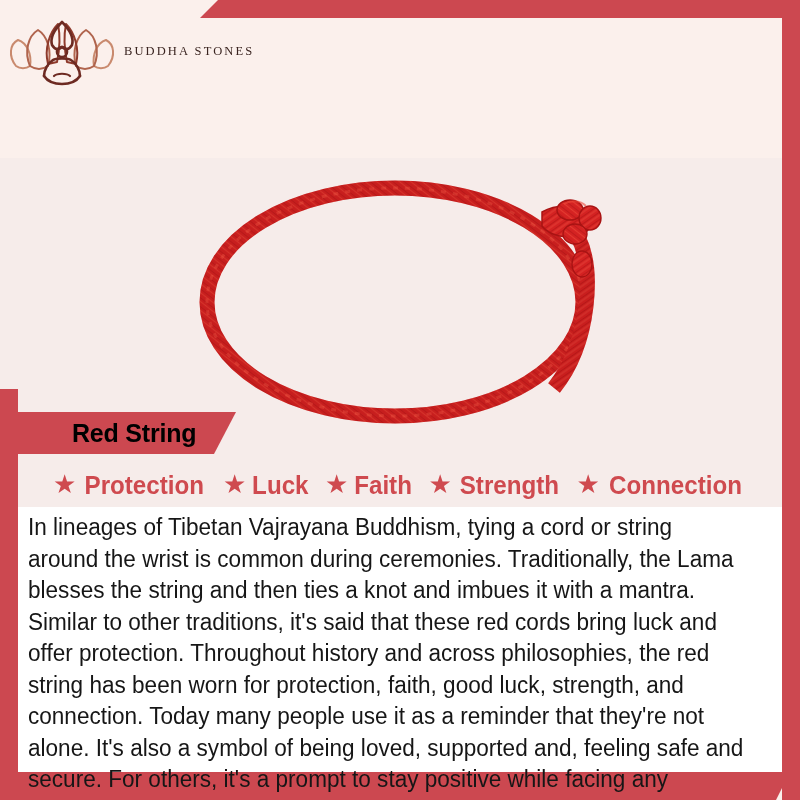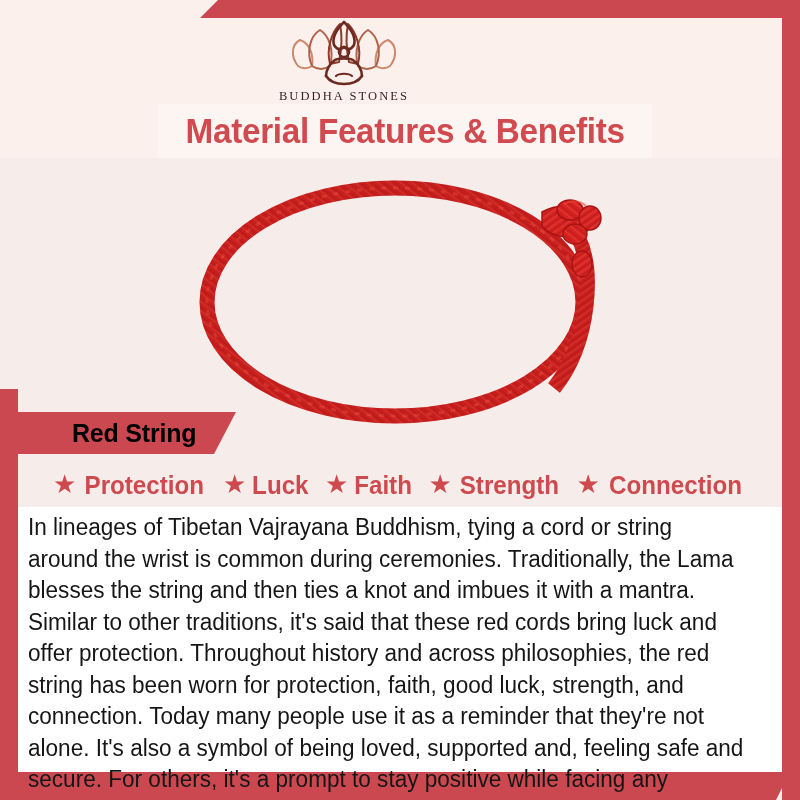--- a/index.html
+++ b/index.html
@@ -55,21 +55,21 @@
     left: 0; bottom: 0; width: 790px; height: 28px;
     background: #cc4850;
     clip-path: polygon(0 0, 100% 0, calc(100% - 14px) 100%, 0 100%);
   }
 
   
   .logo-wrap {
     position: absolute;
     left: 0; top: 14px; width: 688px;
     display: flex;
-    flex-direction: column;
+    flex-direction: row;
     align-items: center;
   }
   .logo-mark { width: 124px; height: 72px; display: block; }
   .logo-text {
     margin-top: 3px;
     font-family: "Liberation Serif", serif;
     font-size: 12.5px;
     letter-spacing: 2.1px;
     color: #3a2420;
     font-weight: 400;
@@ -198,23 +198,20 @@
         <path d="M44 62 C44 56, 48 49, 53 46" stroke="#6d2a22" stroke-width="2.6" fill="none"></path>
 
         <path d="M44 62 C48 68, 56 70, 62 70 C68 70, 76 68, 80 62" stroke="#6d2a22" stroke-width="2.6" fill="none"></path>
 
         <path d="M54 62 C57 59, 67 59, 70 62" stroke="#6d2a22" stroke-width="2.2" fill="none"></path>
       </g>
     </svg>
     <div class="logo-text">BUDDHA STONES</div>
   </div>
 
-  <div class="title-banner">
-    <div class="title-text">Material Features &amp; Benefits</div>
-  </div>
 
   <div class="product-area">
     <svg class="bracelet-svg" viewBox="0 0 520 265">
       <defs>
         <pattern id="braid" width="7" height="7" patternUnits="userSpaceOnUse" patternTransform="rotate(38)">
           <rect width="7" height="7" fill="#d42222"></rect>
           <path d="M0 0 L7 0" stroke="#b31616" stroke-width="1.6" opacity="0.75"></path>
           <path d="M0 3.5 L7 3.5" stroke="#ef4a3a" stroke-width="1.1" opacity="0.6"></path>
         </pattern>
         <pattern id="braid2" width="6" height="6" patternUnits="userSpaceOnUse" patternTransform="rotate(-35)">

